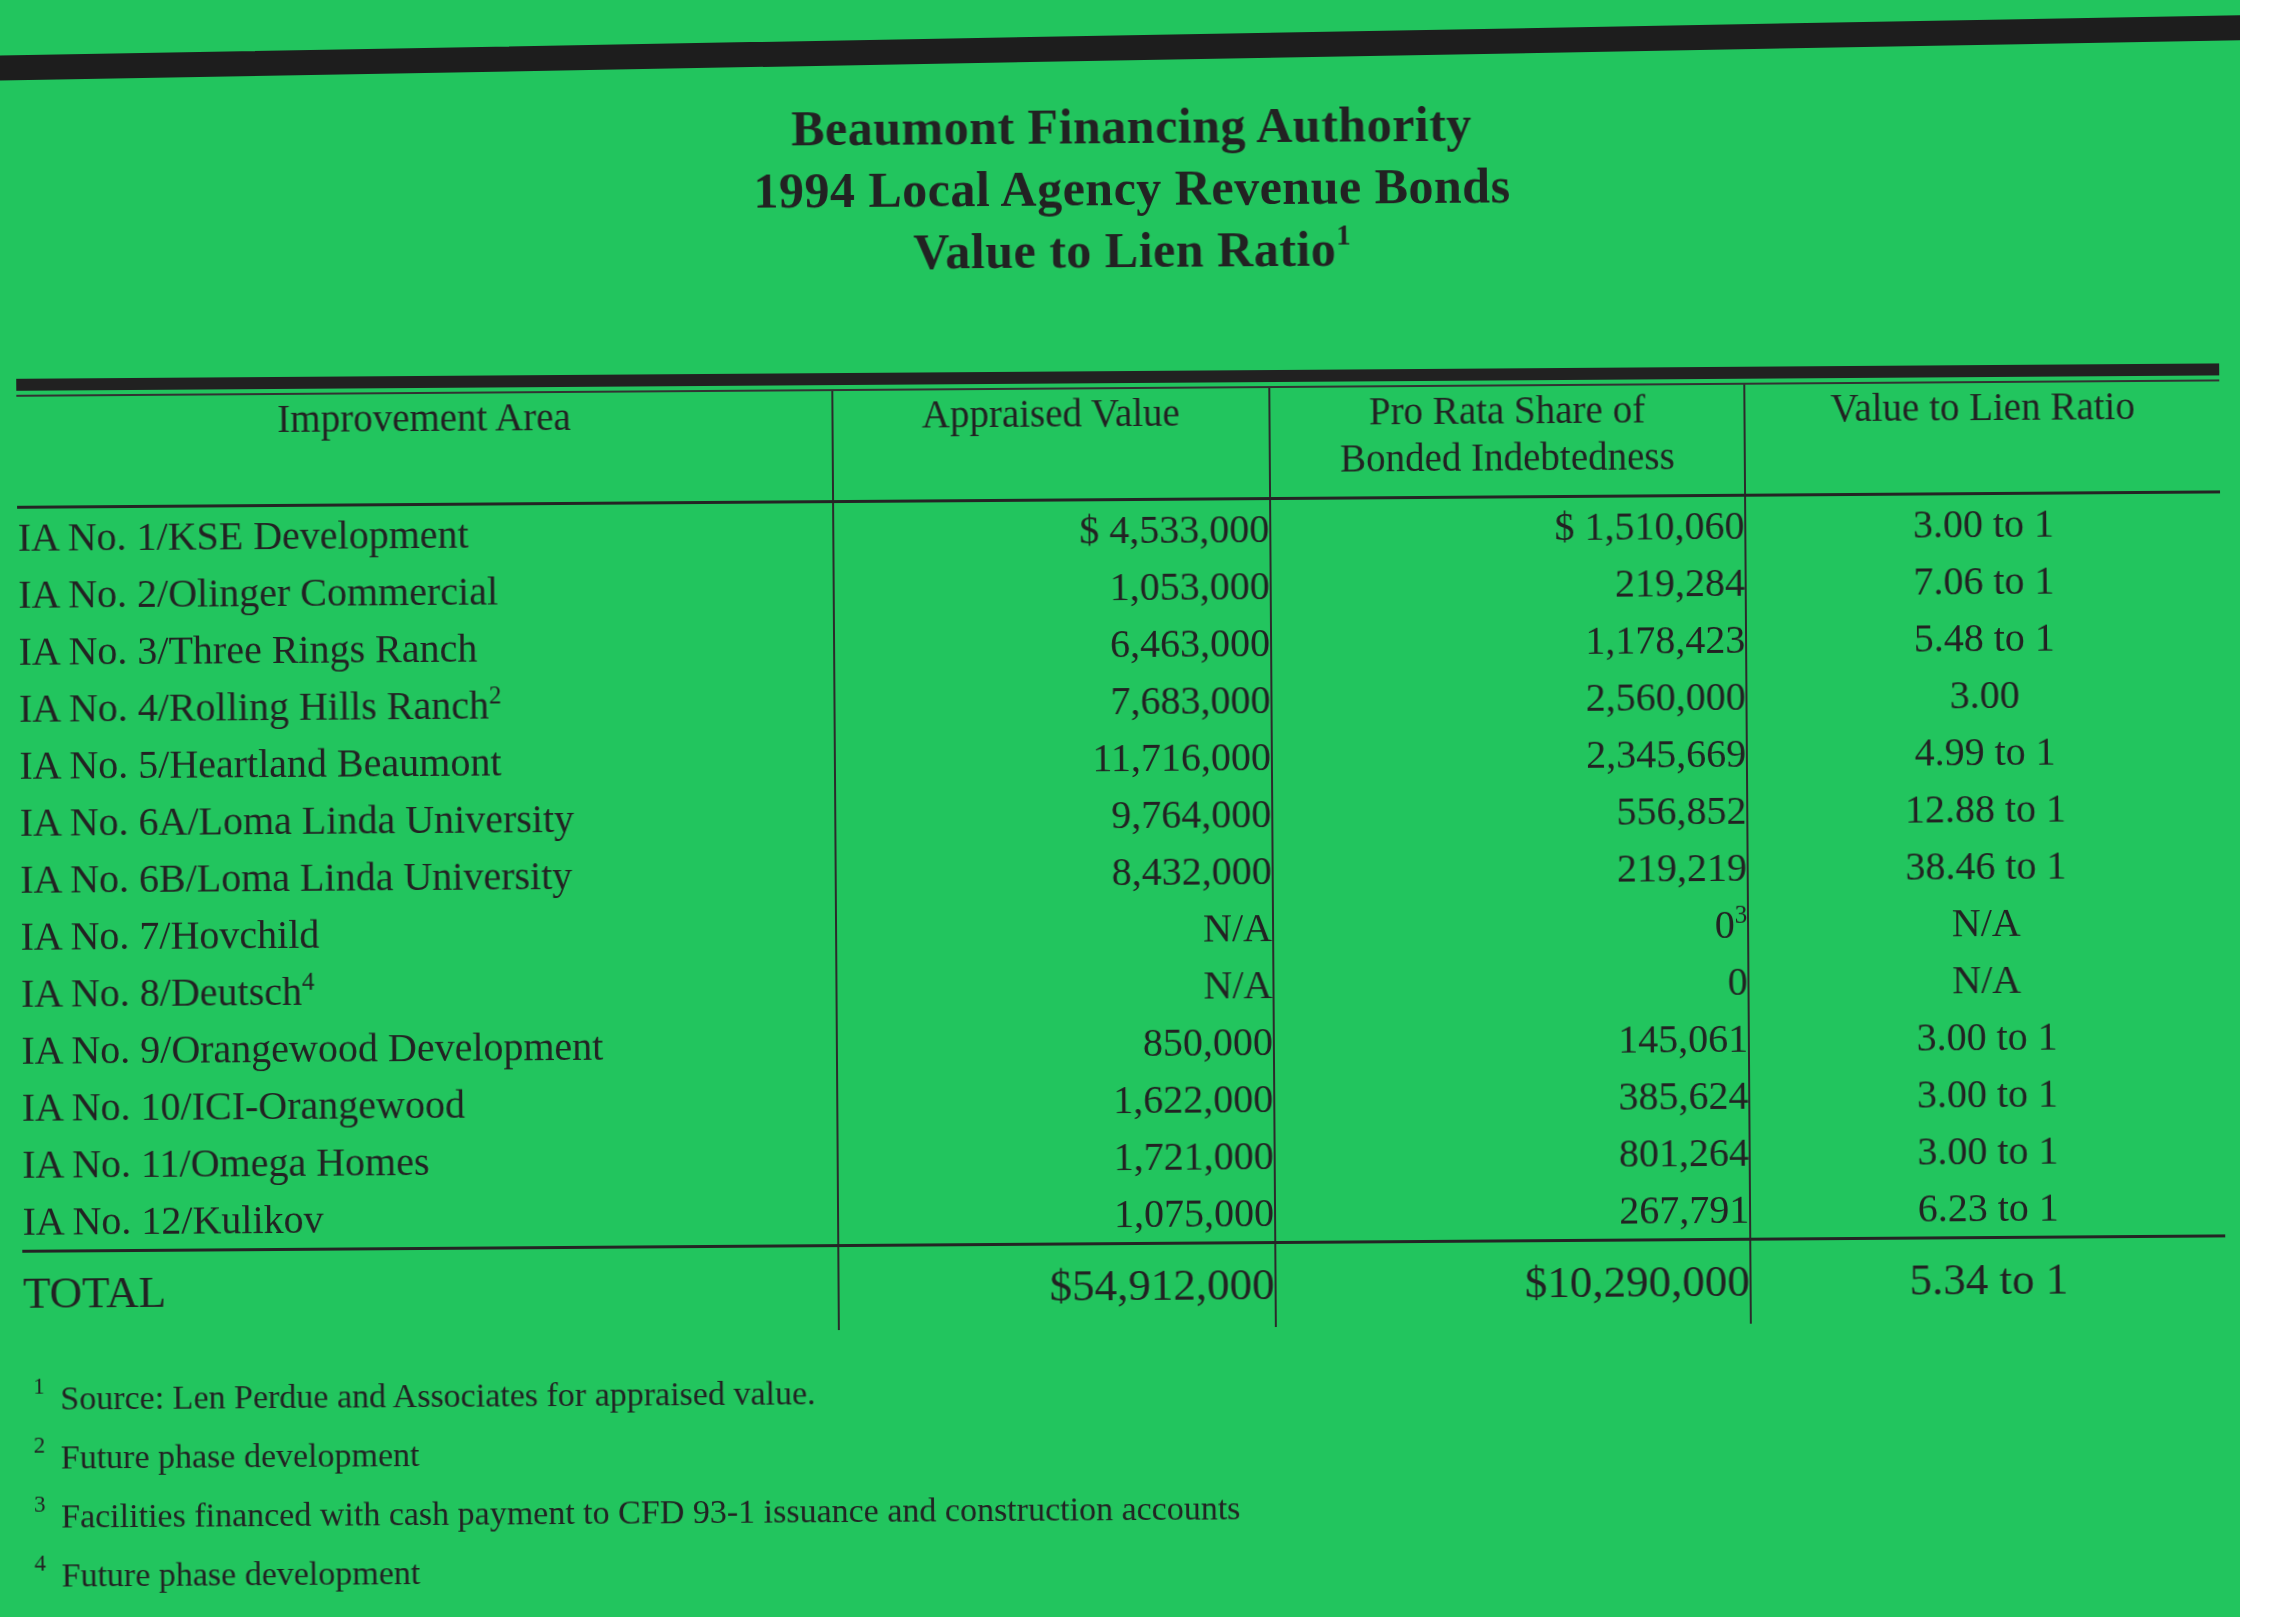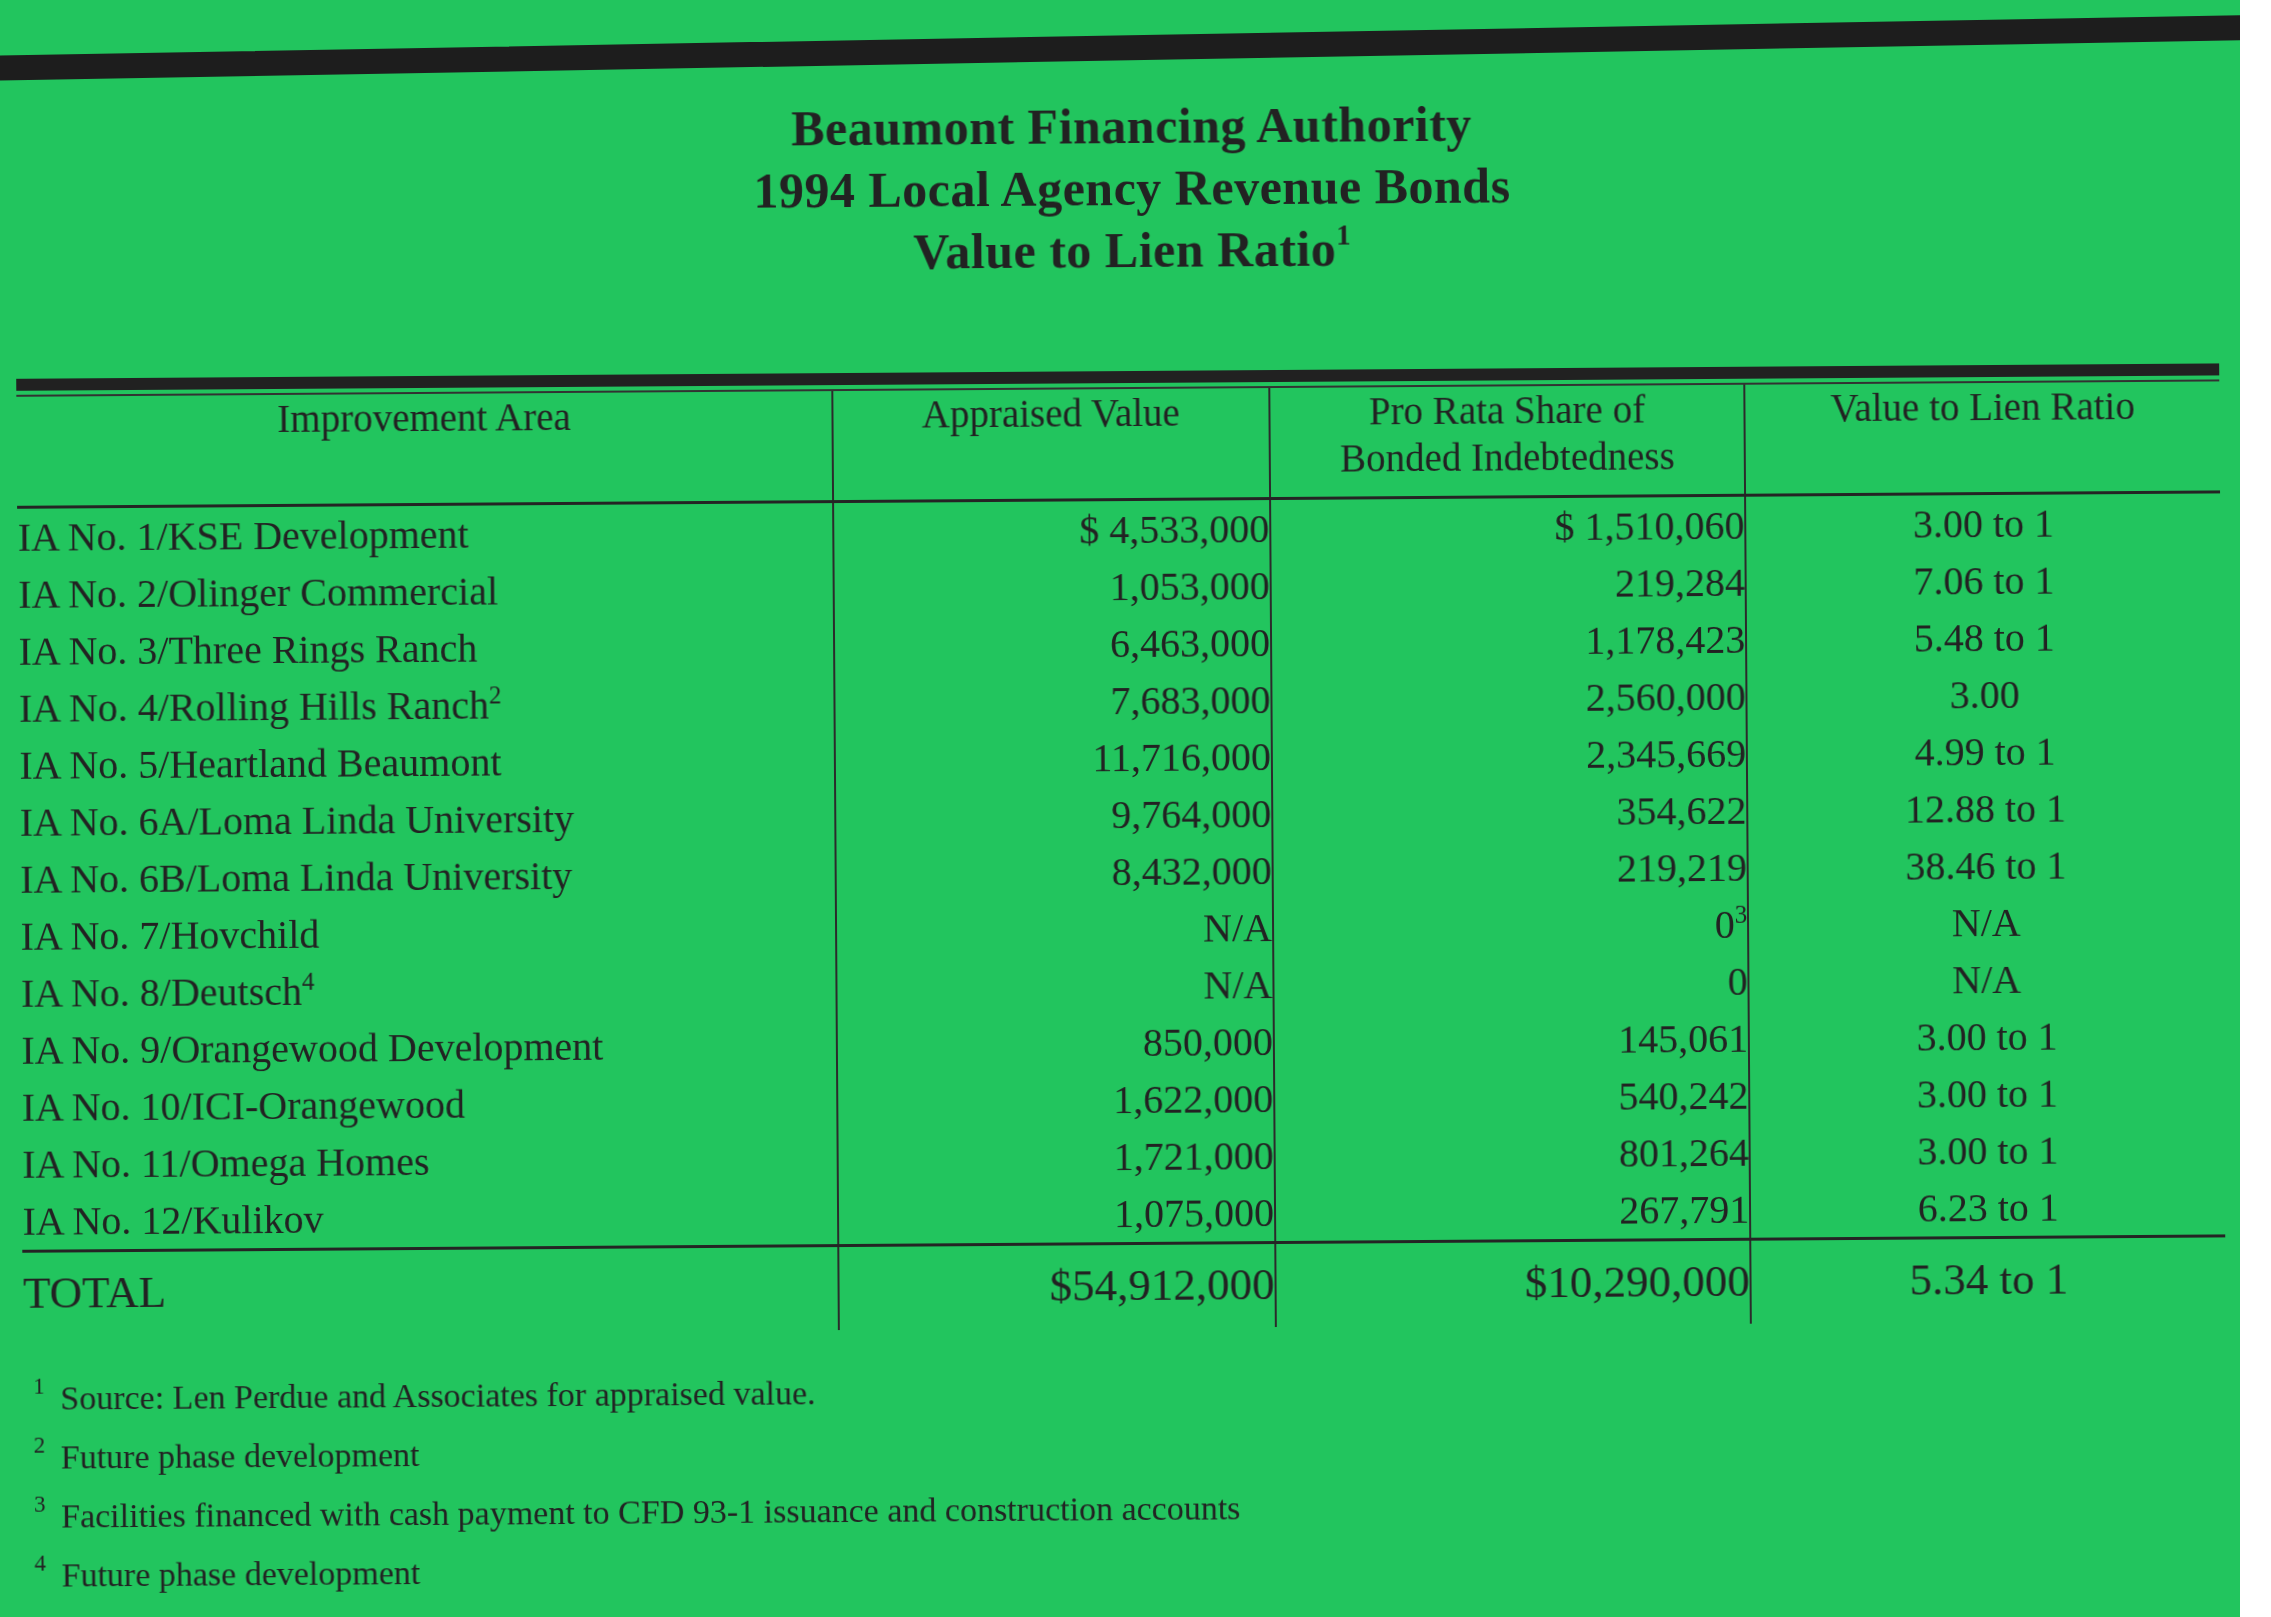--- a/index.html
+++ b/index.html
@@ -167,21 +167,21 @@
         </tr>
         <tr>
           <td class="c-area"><span>IA No. 5/Heartland Beaumont</span><sup class="cell-sup"></sup></td>
           <td class="c-num b-left">11,716,000</td>
           <td class="c-num b-left"><span>2,345,669</span><sup class="cell-sup"></sup></td>
           <td class="c-ratio b-left">4.99 to 1</td>
         </tr>
         <tr>
           <td class="c-area"><span>IA No. 6A/Loma Linda University</span><sup class="cell-sup"></sup></td>
           <td class="c-num b-left">9,764,000</td>
-          <td class="c-num b-left"><span>354,622</span><sup class="cell-sup"></sup></td>
+          <td class="c-num b-left"><span>556,852</span><sup class="cell-sup"></sup></td>
           <td class="c-ratio b-left">12.88 to 1</td>
         </tr>
         <tr>
           <td class="c-area"><span>IA No. 6B/Loma Linda University</span><sup class="cell-sup"></sup></td>
           <td class="c-num b-left">8,432,000</td>
           <td class="c-num b-left"><span>219,219</span><sup class="cell-sup"></sup></td>
           <td class="c-ratio b-left">38.46 to 1</td>
         </tr>
         <tr>
           <td class="c-area"><span>IA No. 7/Hovchild</span><sup class="cell-sup"></sup></td>
@@ -197,21 +197,21 @@
         </tr>
         <tr>
           <td class="c-area"><span>IA No. 9/Orangewood Development</span><sup class="cell-sup"></sup></td>
           <td class="c-num b-left">850,000</td>
           <td class="c-num b-left"><span>145,061</span><sup class="cell-sup"></sup></td>
           <td class="c-ratio b-left">3.00 to 1</td>
         </tr>
         <tr>
           <td class="c-area"><span>IA No. 10/ICI-Orangewood</span><sup class="cell-sup"></sup></td>
           <td class="c-num b-left">1,622,000</td>
-          <td class="c-num b-left"><span>540,242</span><sup class="cell-sup"></sup></td>
+          <td class="c-num b-left"><span>385,624</span><sup class="cell-sup"></sup></td>
           <td class="c-ratio b-left">3.00 to 1</td>
         </tr>
         <tr>
           <td class="c-area"><span>IA No. 11/Omega Homes</span><sup class="cell-sup"></sup></td>
           <td class="c-num b-left">1,721,000</td>
           <td class="c-num b-left"><span>801,264</span><sup class="cell-sup"></sup></td>
           <td class="c-ratio b-left">3.00 to 1</td>
         </tr>
         <tr>
           <td class="c-area"><span>IA No. 12/Kulikov</span><sup class="cell-sup"></sup></td>

